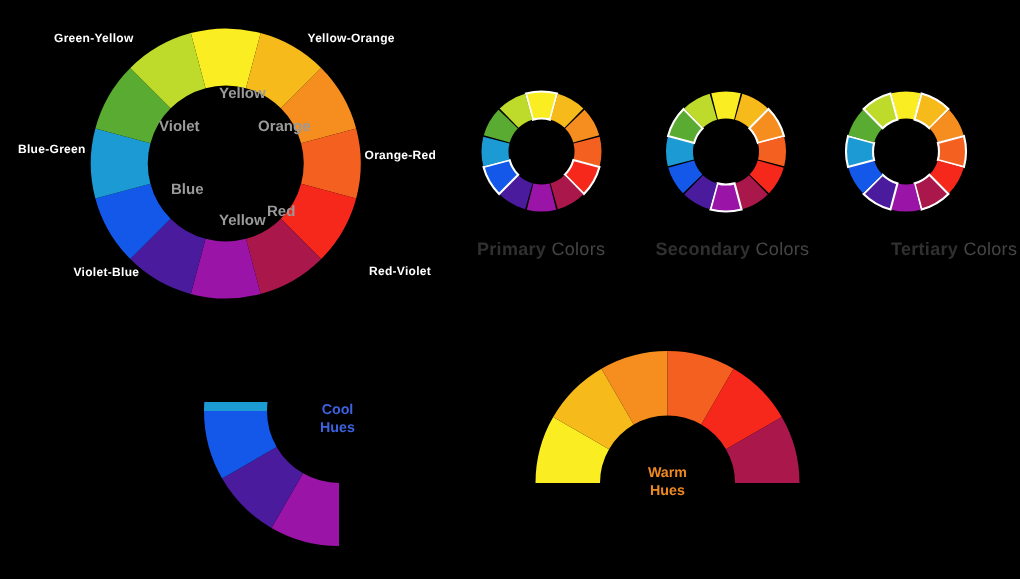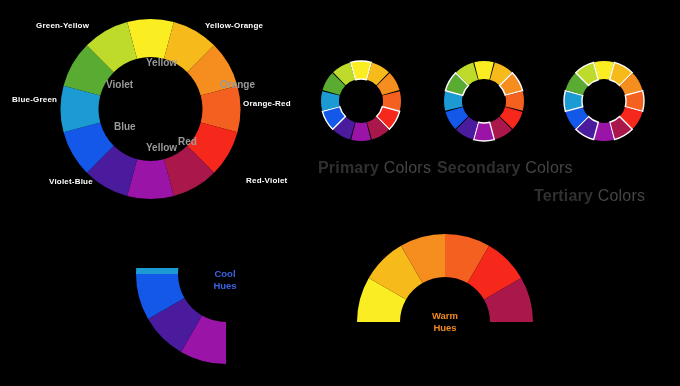--- a/index.html
+++ b/index.html
@@ -42,21 +42,21 @@
     font-size: 10px;
     font-weight: bold;
     white-space: nowrap;
     line-height: 1;
   }
 
   
   .small-caption {
     position: absolute;
     color: #3a3a3a;
-    font-size: 16px;
+    font-size: 12px;
     white-space: nowrap;
     line-height: 1;
     letter-spacing: 0.2px;
   }
   .small-caption b {
     font-weight: bold;
     color: #303030;
   }
   .small-caption span.light {
     font-weight: normal;
@@ -99,21 +99,21 @@
   <div id="main-outer-labels">
       <div class="outer-label" style="left: 36px; top: 22px;">Green-Yellow</div>
       <div class="outer-label" style="left: 205px; top: 22px;">Yellow-Orange</div>
       <div class="outer-label" style="left: 12px; top: 96px;">Blue-Green</div>
       <div class="outer-label" style="left: 243px; top: 100px;">Orange-Red</div>
       <div class="outer-label" style="left: 49px; top: 178px;">Violet-Blue</div>
       <div class="outer-label" style="left: 210px; top: 177px; padding-left: 36px;">Red-Violet</div>
     </div>
   <div id="main-inner-labels">
       <div class="inner-label" style="left: 146px; top: 58px;">Yellow</div>
-      <div class="inner-label" style="left: 172px; top: 80px; margin-left: 48px;">Orange</div>
+      <div class="inner-label" style="left: 172px; top: 80px;">Orange</div>
       <div class="inner-label" style="left: 178px; top: 137px;">Red</div>
       <div class="inner-label" style="left: 146px; top: 143px;">Yellow</div>
       <div class="inner-label" style="left: 114px; top: 122px;">Blue</div>
       <div class="inner-label" style="left: 106px; top: 80px;">Violet</div>
     </div>
 
   <svg class="abs" style="left:320px; top:58px;" width="82" height="86" viewBox="0 0 82 86">
     <g id="wheel-primary">
         <path d="M 30.647238195899167 4.362966948437268 A 40 40 0 0 1 51.35276180410083 4.362966948437268 L 46.69401899225546 21.7496318216405 A 22 22 0 0 0 35.30598100774454 21.7496318216405 Z" fill="#faed22" stroke="#ffffff" stroke-width="1.4"></path>
         <path d="M 51.89120988162297 4.5112802588285845 A 40 40 0 0 1 68.88660411418259 14.323575693980693 L 56.337632262800426 27.227966631689384 A 22 22 0 0 0 46.99016543489264 21.831204142355723 Z" fill="#f6ba1b"></path>
@@ -158,21 +158,21 @@
         <path d="M 79.48871974117142 53.89120988162297 A 40 40 0 0 1 69.67642430601933 70.88660411418257 L 56.77203336831062 58.33763226280041 A 22 22 0 0 0 62.16879585764428 48.99016543489263 Z" fill="#f6281c"></path>
         <path d="M 69.2842712474619 71.2842712474619 A 40 40 0 0 1 51.35276180410083 81.63703305156272 L 46.69401899225546 64.25036817835951 A 22 22 0 0 0 56.55634918610404 58.55634918610404 Z" fill="#a9174b" stroke="#ffffff" stroke-width="1.4"></path>
         <path d="M 50.812295435152095 81.77781399580556 A 40 40 0 0 1 31.187704564847913 81.77781399580556 L 35.603237510666354 64.32779769769306 A 22 22 0 0 0 46.39676248933365 64.32779769769306 Z" fill="#9b14a8"></path>
         <path d="M 30.647238195899167 81.63703305156272 A 40 40 0 0 1 12.715728752538102 71.2842712474619 L 25.443650813895957 58.55634918610404 A 22 22 0 0 0 35.30598100774454 64.25036817835951 Z" fill="#4a1b9c" stroke="#ffffff" stroke-width="1.4"></path>
         <path d="M 12.323575693980679 70.88660411418257 A 40 40 0 0 1 2.5112802588285916 53.891209881622984 L 19.831204142355723 48.990165434892646 A 22 22 0 0 0 25.227966631689377 58.33763226280041 Z" fill="#1358e8"></path>
         <path d="M 2.3629669484372755 53.35276180410084 A 40 40 0 0 1 2.3629669484372613 32.647238195899185 L 19.749631821640495 37.30598100774455 A 22 22 0 0 0 19.7496318216405 48.694018992255465 Z" fill="#1b9ad4" stroke="#ffffff" stroke-width="1.4"></path>
         <path d="M 2.5112802588285774 32.108790118377044 A 40 40 0 0 1 12.323575693980686 15.113395885817422 L 25.227966631689377 27.66236773719958 A 22 22 0 0 0 19.83120414235572 37.009834565107376 Z" fill="#5aab32"></path>
         <path d="M 12.71572875253809 14.715728752538102 A 40 40 0 0 1 30.647238195899174 4.362966948437268 L 35.30598100774455 21.7496318216405 A 22 22 0 0 0 25.44365081389595 27.443650813895957 Z" fill="#bedb2b" stroke="#ffffff" stroke-width="1.4"></path>
       </g>
   </svg>
-  <div class="small-caption" id="cap-tertiary" style="left: 534px; top: 160px; margin-top: 28px;"><b>Tertiary</b><span class="light"> Colors</span></div>
+  <div class="small-caption" id="cap-tertiary" style="left: 594px; top: 160px;"><b>Tertiary</b><span class="light"> Colors</span></div>
 
   <svg class="abs" style="left:130px; top:268px;" width="192" height="96" viewBox="0 0 192 96">
     <g id="cool-arc-segments">
         <path d="M 96 96 A 90 90 0 0 1 51.00000000000002 83.94228634059948 L 72.00000000000001 47.569219381653056 A 48 48 0 0 0 96 54 Z" fill="#9b14a8"></path>
         <path d="M 51.00000000000002 83.94228634059948 A 90 90 0 0 1 18.05771365940052 50.99999999999999 L 54.430780618346944 29.999999999999996 A 48 48 0 0 0 72.00000000000001 47.569219381653056 Z" fill="#4a1b9c"></path>
         <path d="M 18.05771365940052 50.99999999999999 A 90 90 0 0 1 6 6.000000000000011 L 48 6.000000000000006 A 48 48 0 0 0 54.430780618346944 29.999999999999996 Z" fill="#1358e8"></path>
         <path d="M 6 6.000000000000011 A 90 90 0 0 1 18.05771365940052 -39.00000000000001 L 54.430780618346944 -18.000000000000007 A 48 48 0 0 0 48 6.000000000000006 Z" fill="#1b9ad4"></path>
         <path d="M 18.05771365940052 -39.00000000000001 A 90 90 0 0 1 50.99999999999996 -71.94228634059945 L 71.99999999999997 -35.56921938165304 A 48 48 0 0 0 54.430780618346944 -18.000000000000007 Z" fill="#5aab32"></path>
         <path d="M 50.99999999999996 -71.94228634059945 A 90 90 0 0 1 95.99999999999999 -84 L 95.99999999999999 -42 A 48 48 0 0 0 71.99999999999997 -35.56921938165304 Z" fill="#bedb2b"></path>
       </g>

